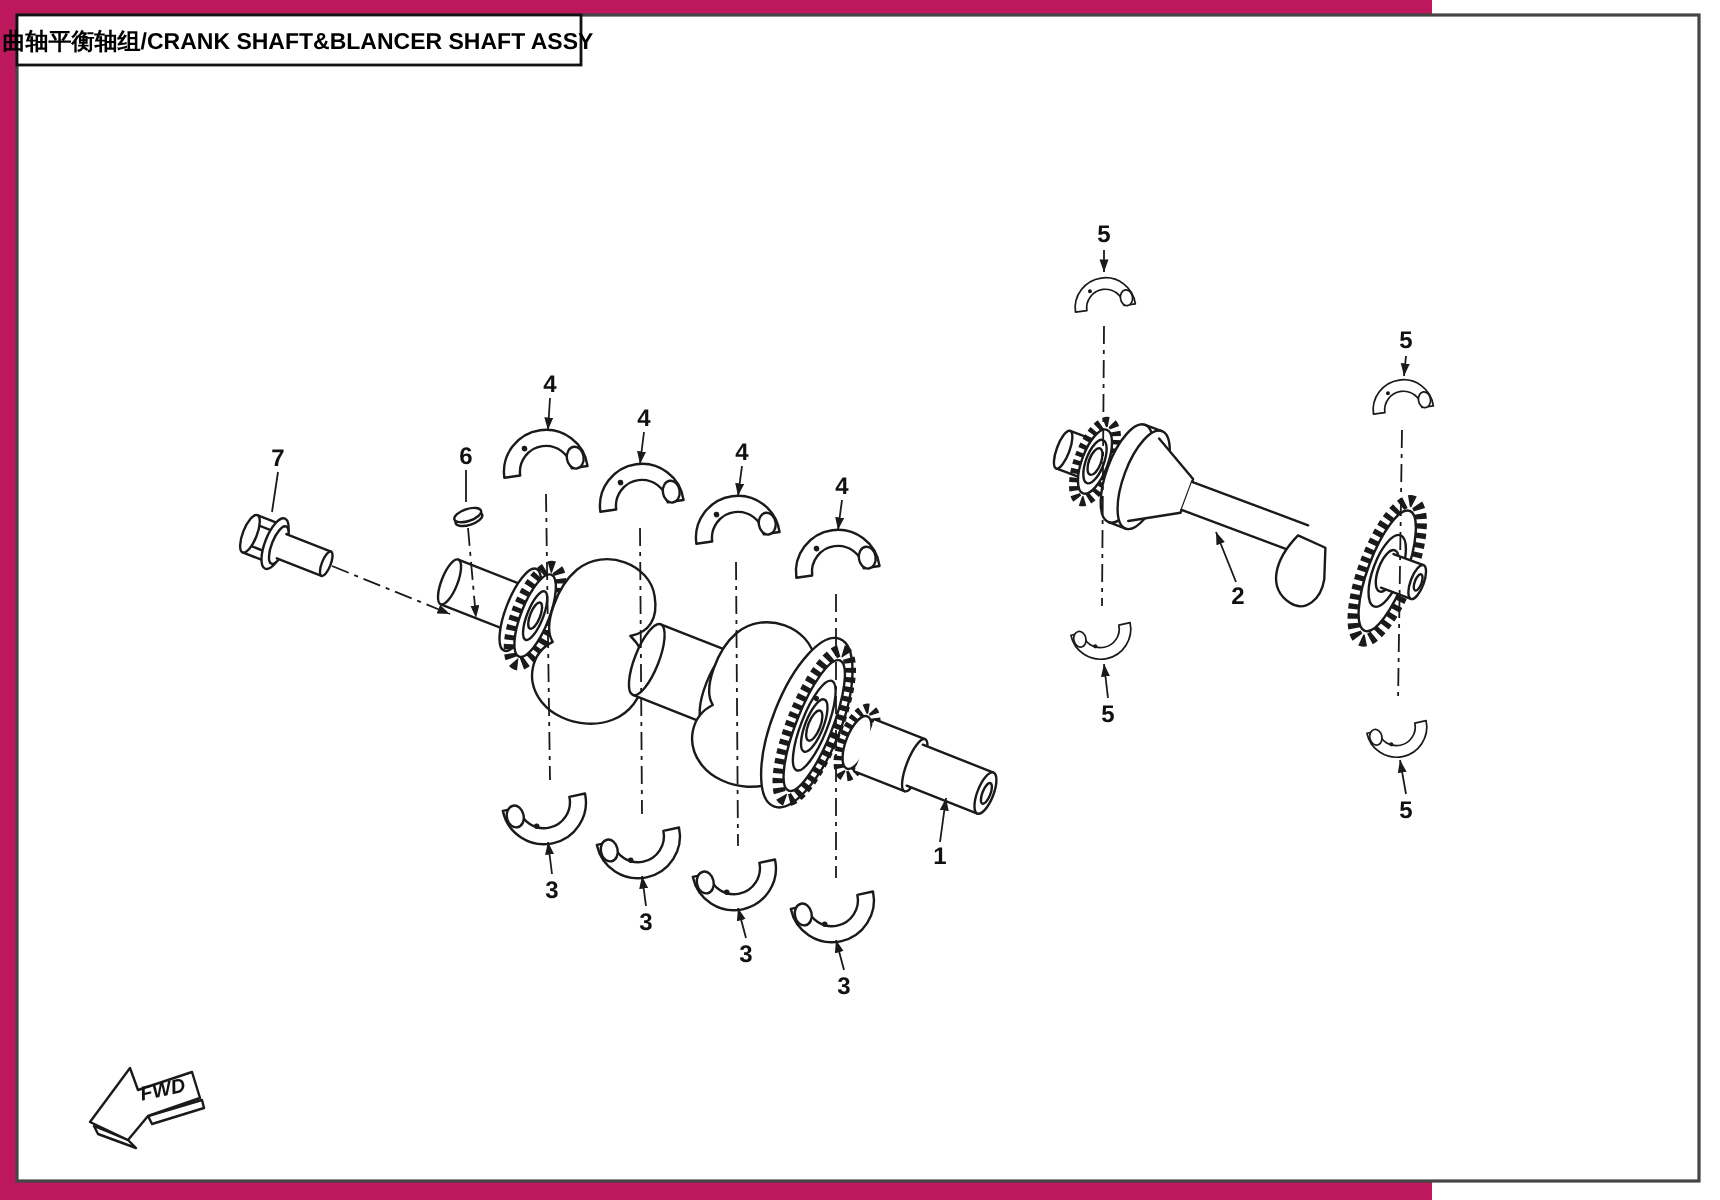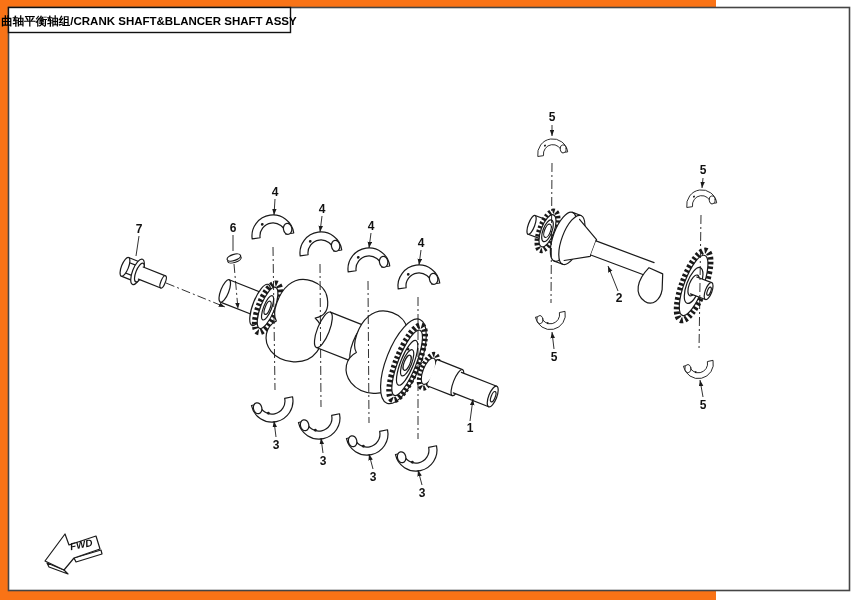--- a/index.html
+++ b/index.html
@@ -1,16 +1,16 @@
 <!DOCTYPE html>
 <html><head>
 <meta charset="utf-8">
 <style>
   html,body{margin:0;padding:0;background:#ffffff;width:860px;height:600px;overflow:hidden;}
-  .page{position:relative;width:716px;height:600px;background:#f97316;
+  .page{position:relative;width:716px;height:600px;background:#be185d;
         font-family:"Liberation Sans","DejaVu Sans",sans-serif;text-align:center;}
   svg{display:block;}
   .ln{stroke:#1a1a1a;stroke-width:1.2;fill:none;stroke-linecap:round;stroke-linejoin:round;}
   .w{fill:#ffffff;}
   .teeth{fill:none;stroke:#1a1a1a;}
   .cl{stroke:#1a1a1a;stroke-width:0.9;stroke-dasharray:9 3 2 3;fill:none;}
   .ldr{stroke:#1a1a1a;stroke-width:0.9;fill:none;}
   .callout{font:bold 12px "Liberation Sans","DejaVu Sans",sans-serif;fill:#111111;text-anchor:middle;}
   .title-text{font:bold 11.5px "Liberation Sans","DejaVu Sans",sans-serif;fill:#000000;text-anchor:middle;}
   .fwd-text{font:italic bold 10px "Liberation Sans","DejaVu Sans",sans-serif;fill:#111;text-anchor:middle;}

